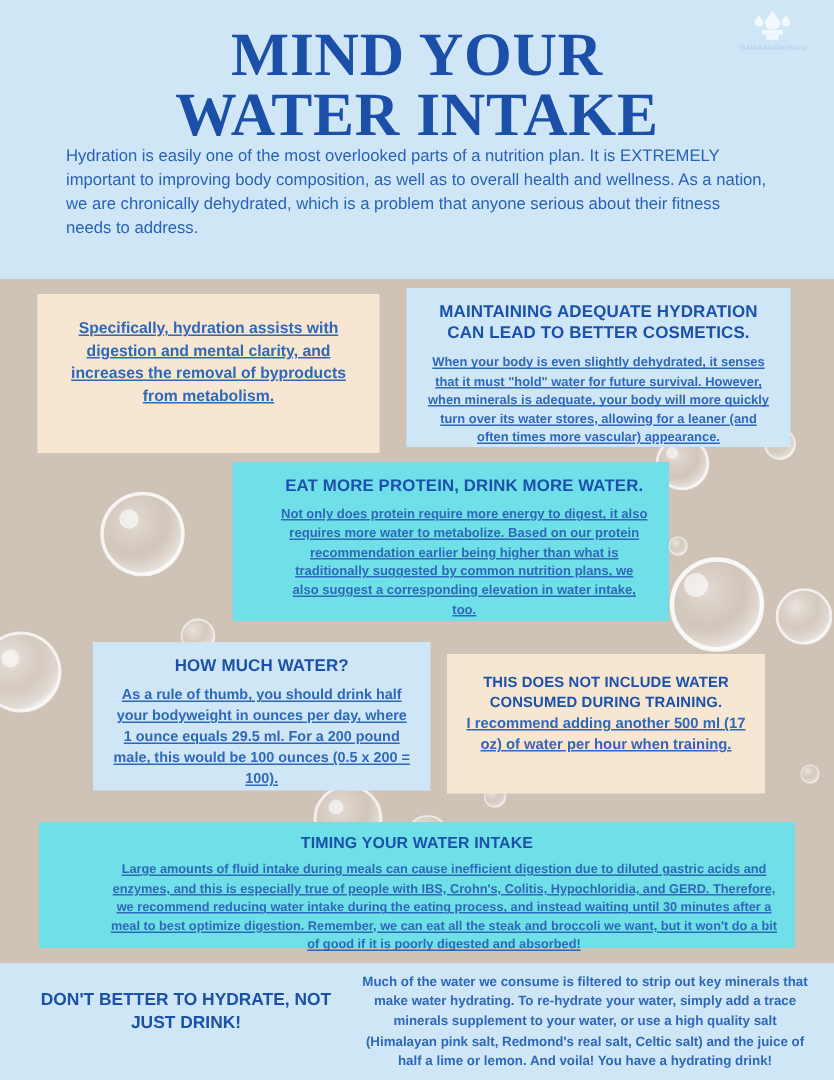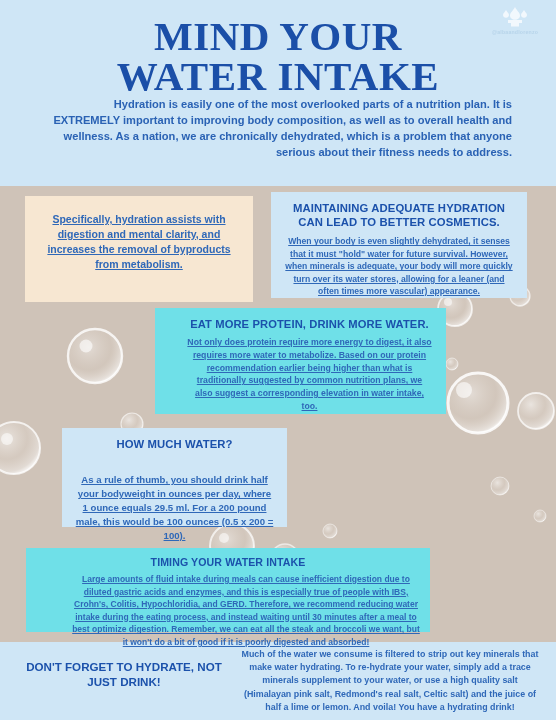--- a/index.html
+++ b/index.html
@@ -82,25 +82,25 @@
     line-height: 0.98;
     color: #1b4fa8;
     letter-spacing: 0.5px;
   }
   .title .l2 { display: block; }
 
   .intro {
     position: absolute;
     left: 44px; top: 96px;
     width: 468px;
-    text-align: right;
+    text-align: left;
     font-size: 11.1px;
     line-height: 1.45;
     color: #2a62b4;
-    font-weight: 700;
+    font-weight: 400;
   }
 
   
   .card {
     position: absolute;
     box-sizing: border-box;
     text-align: center;
   }
   .card .card-title {
     display: block;
@@ -160,21 +160,21 @@
   }
 
   #card-howmuch {
     left: 62px; top: 428px;
     width: 225px; height: 99px;
     background: #cfe6f6;
     padding: 10px 12px 0 12px;
   }
   #card-howmuch .card-title {
     font-size: 11.3px;
-    margin-bottom: 23px;
+    margin-bottom: 7px;
   }
   #card-howmuch .card-body {
     font-size: 9.6px;
     line-height: 1.46;
   }
 
   #card-training {
     left: 298px; top: 436px;
     width: 212px; height: 93px;
     background: #f7e7d2;
@@ -184,21 +184,21 @@
     font-size: 9.9px;
     line-height: 1.36;
   }
   #card-training .card-body {
     font-size: 9.9px;
     line-height: 1.42;
   }
 
   #card-timing {
     left: 26px; top: 548px;
-    width: 404px; height: 84px;
+    width: 504px; height: 84px;
     background: #6fe0e8;
     padding: 8px 8px 0 8px;
   }
   #card-timing .card-title {
     font-size: 10.6px;
     margin-bottom: 5px;
   }
   #card-timing .card-body {
     font-size: 8.5px;
     line-height: 1.48;
@@ -316,22 +316,26 @@
   <div class="card" id="card-protein">
     <span class="card-title">EAT MORE PROTEIN, DRINK MORE WATER.</span>
     <span class="card-body">Not only does protein require more energy to digest, it also requires more water to metabolize. Based on our protein recommendation earlier being higher than what is traditionally suggested by common nutrition plans, we also suggest a corresponding elevation in water intake, too.</span>
   </div>
 
   <div class="card" id="card-howmuch">
     <span class="card-title">HOW MUCH WATER?</span>
     <span class="card-body">As a rule of thumb, you should drink half your bodyweight in ounces per day, where 1 ounce equals 29.5 ml. For a 200 pound male, this would be 100 ounces (0.5 x 200 = 100).</span>
   </div>
 
+  <div class="card" id="card-training">
+    <span class="card-title">THIS DOES NOT INCLUDE WATER CONSUMED DURING TRAINING.</span>
+    <span class="card-body">I recommend adding another 500 ml (17 oz) of water per hour when training.</span>
+  </div>
 
   <div class="card" id="card-timing">
     <span class="card-title">TIMING YOUR WATER INTAKE</span>
     <span class="card-body">Large amounts of fluid intake during meals can cause inefficient digestion due to diluted gastric acids and enzymes, and this is especially true of people with IBS, Crohn's, Colitis, Hypochloridia, and GERD. Therefore, we recommend reducing water intake during the eating process, and instead waiting until 30 minutes after a meal to best optimize digestion. Remember, we can eat all the steak and broccoli we want, but it won't do a bit of good if it is poorly digested and absorbed!</span>
   </div>
 
-  <div class="footer-heading">DON'T FORGET TO HYDRATE, NOT JUST DRINK!</div>
+  <div class="footer-heading">DON'T BETTER TO HYDRATE, NOT JUST DRINK!</div>
   <div class="footer-body">Much of the water we consume is filtered to strip out key minerals that make water hydrating. To re-hydrate your water, simply add a trace minerals supplement to your water, or use a high quality salt (Himalayan pink salt, Redmond's real salt, Celtic salt) and the juice of half a lime or lemon. And voila! You have a hydrating drink!</div>
 
 </div>
 
 </body></html>

